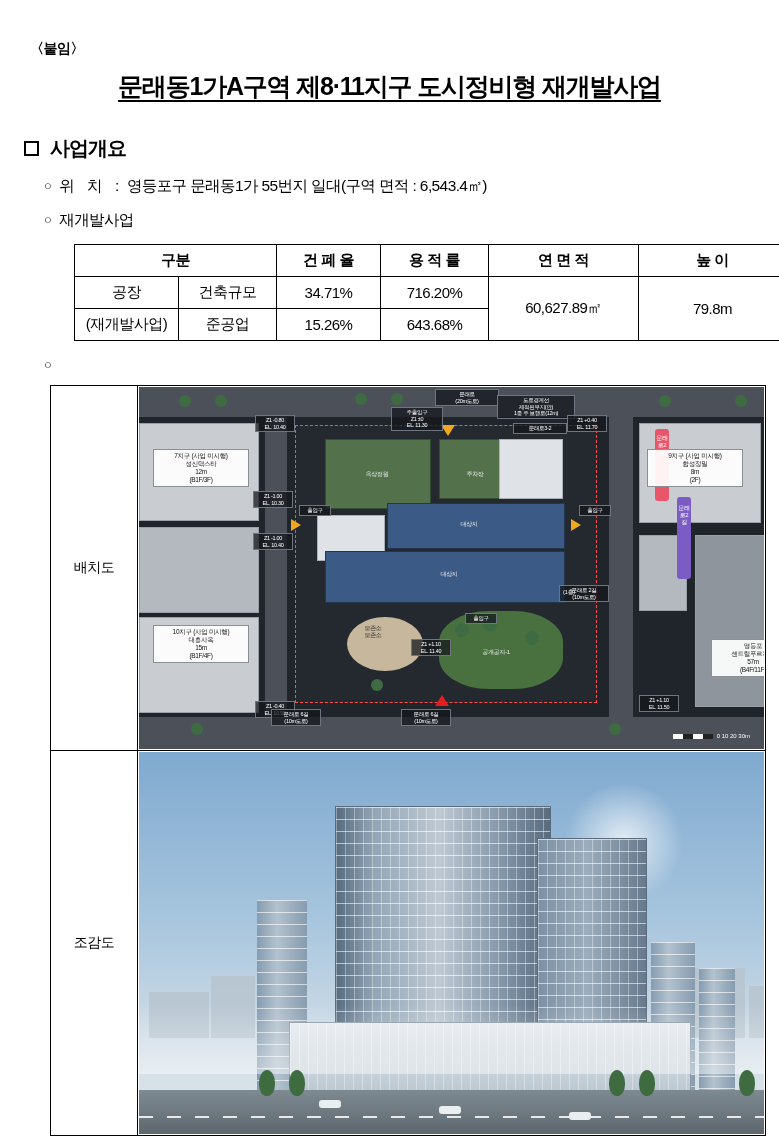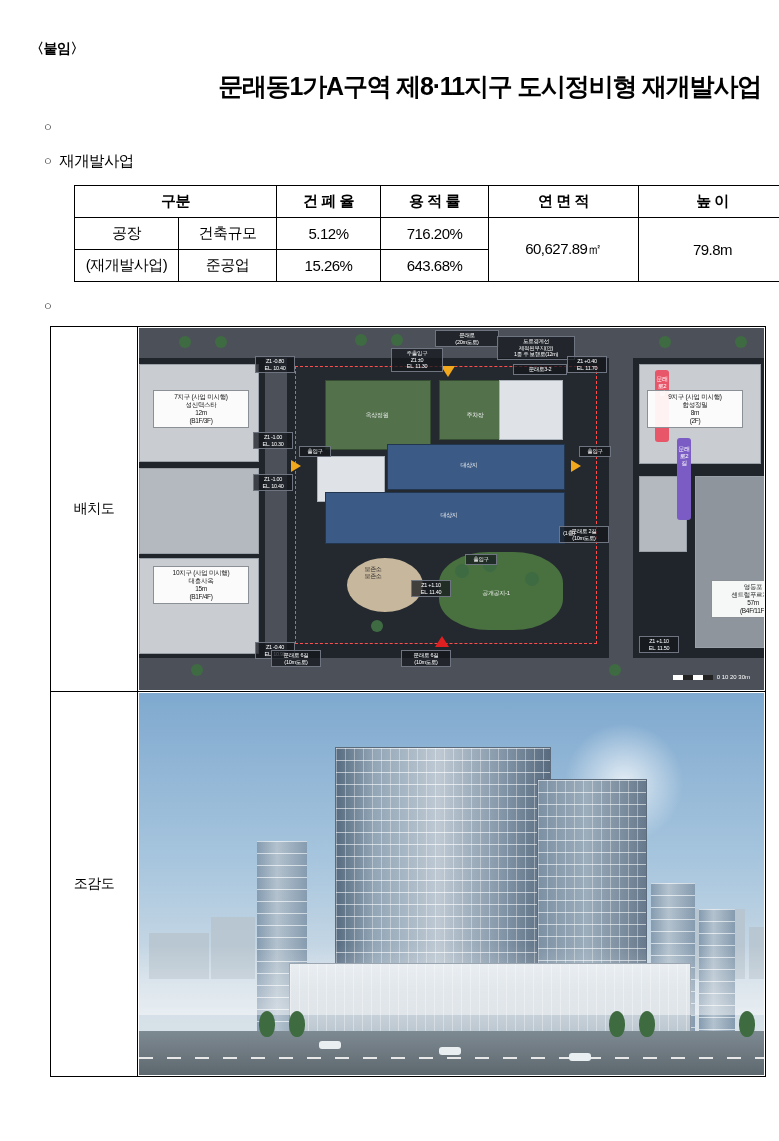--- a/index.html
+++ b/index.html
@@ -22,25 +22,26 @@
     box-sizing: border-box;
     padding: 0 18px;
   }
   .attach-label {
     font-size: 14px;
     font-weight: 700;
     letter-spacing: -0.5px;
     margin: 40px 0 0 12px;
   }
   .doc-title {
-    text-align: right;
+    text-align: center;
     font-size: 25px;
     font-weight: 700;
     letter-spacing: -1.2px;
     margin: 12px 0 0 0;
+    text-decoration: underline;
     text-underline-offset: 5px;
     text-decoration-thickness: 2px;
   }
   .section-head {
     display: flex;
     align-items: center;
     gap: 11px;
     margin: 32px 0 0 6px;
     font-size: 20px;
     font-weight: 700;
@@ -278,23 +279,31 @@
 </style>
 </head>
 <body>
 
 <div class="page">
 
   <div class="attach-label">〈붙임〉</div>
 
   <div class="doc-title">문래동1가A구역 제8·11지구 도시정비형 재개발사업</div>
 
+  <div class="section-head">
+    <span class="sq"></span>
+    <span>사업개요</span>
+  </div>
 
   <div class="bullet-row">
     <span class="circ">○</span>
+    <span class="bullet-text">
+      <span class="spaced">위  치 :</span>
+      <span>영등포구 문래동1가 55번지 일대(구역 면적 : 6,543.4㎡)</span>
+    </span>
   </div>
 
   <div class="bullet-row">
     <span class="circ">○</span>
     <span class="bullet-text">재개발사업</span>
   </div>
 
   <table class="scale">
     <colgroup>
       <col style="width:104px">
@@ -308,21 +317,21 @@
         <tr>
       <th colspan="2">구분</th>
       <th>건 폐 율</th>
       <th>용 적 률</th>
       <th class="th-spaced">연 면 적</th>
       <th class="th-spaced">높 이</th>
     </tr>
     <tr>
       <td>공장</td>
       <td>건축규모</td>
-      <td>5.12%</td>
+      <td>34.71%</td>
       <td>716.20%</td>
       <td rowspan="2">60,627.89㎡</td>
       <td rowspan="2">79.8m</td>
     </tr>
     <tr>
       <td>(재개발사업)</td>
       <td>준공업</td>
       <td>15.26%</td>
       <td>643.68%</td>
     </tr>

